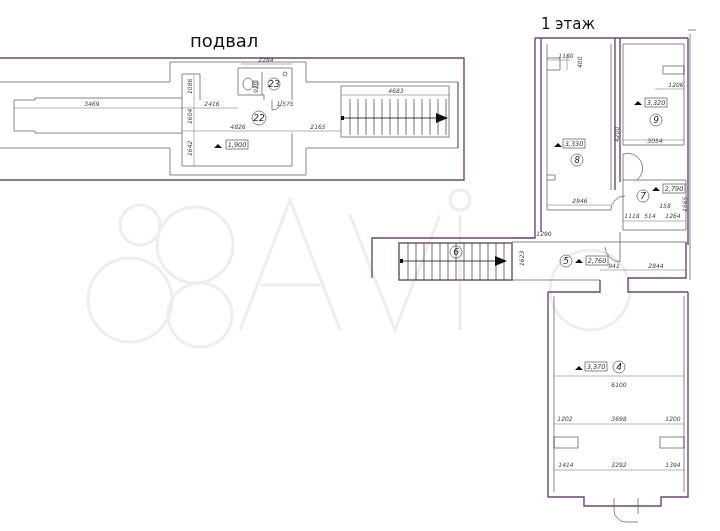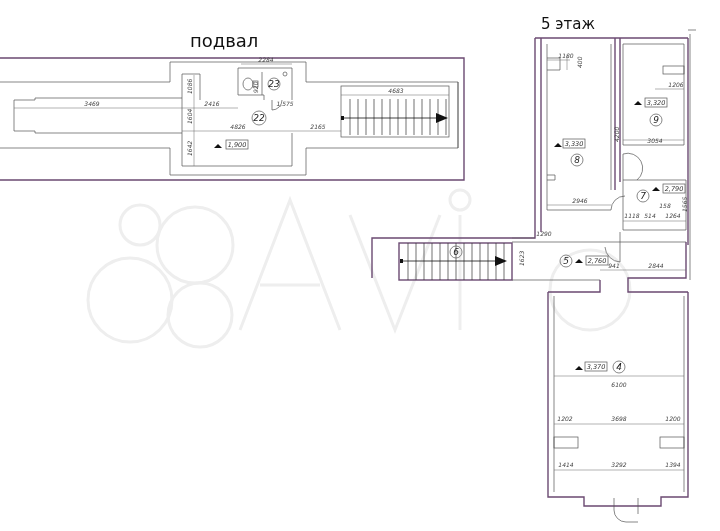--- a/index.html
+++ b/index.html
@@ -14,21 +14,21 @@
   .wall { fill:none; stroke:#6b4a72; stroke-width:1.4; }
   .thin { fill:none; stroke:#555; stroke-width:0.7; }
   .dl { stroke:#666; stroke-width:0.5; fill:none; }
   .tread { stroke:#333; stroke-width:0.7; }
   .watermark { fill:none; stroke:#eeeeee; stroke-width:3; }
 </style>
 </head>
 <body>
 
 <div class="heading" style="left:190px; top:30px;">подвал</div>
-<div class="heading light" style="left:541px; top:15px;">5 этаж</div>
+<div class="heading light" style="left:541px; top:15px;">1 этаж</div>
 
 <svg id="plan" viewBox="0 0 720 531" xmlns="http://www.w3.org/2000/svg">
 
   <g>
     <circle class="watermark" cx="140" cy="225" r="20"></circle>
     <circle class="watermark" cx="195" cy="245" r="38"></circle>
     <circle class="watermark" cx="130" cy="300" r="42"></circle>
     <circle class="watermark" cx="200" cy="315" r="32"></circle>
     <path class="watermark" d="M240 330 L290 200 L340 330 M260 285 L320 285"></path>
     <path class="watermark" d="M350 215 L395 330 L440 215"></path>

